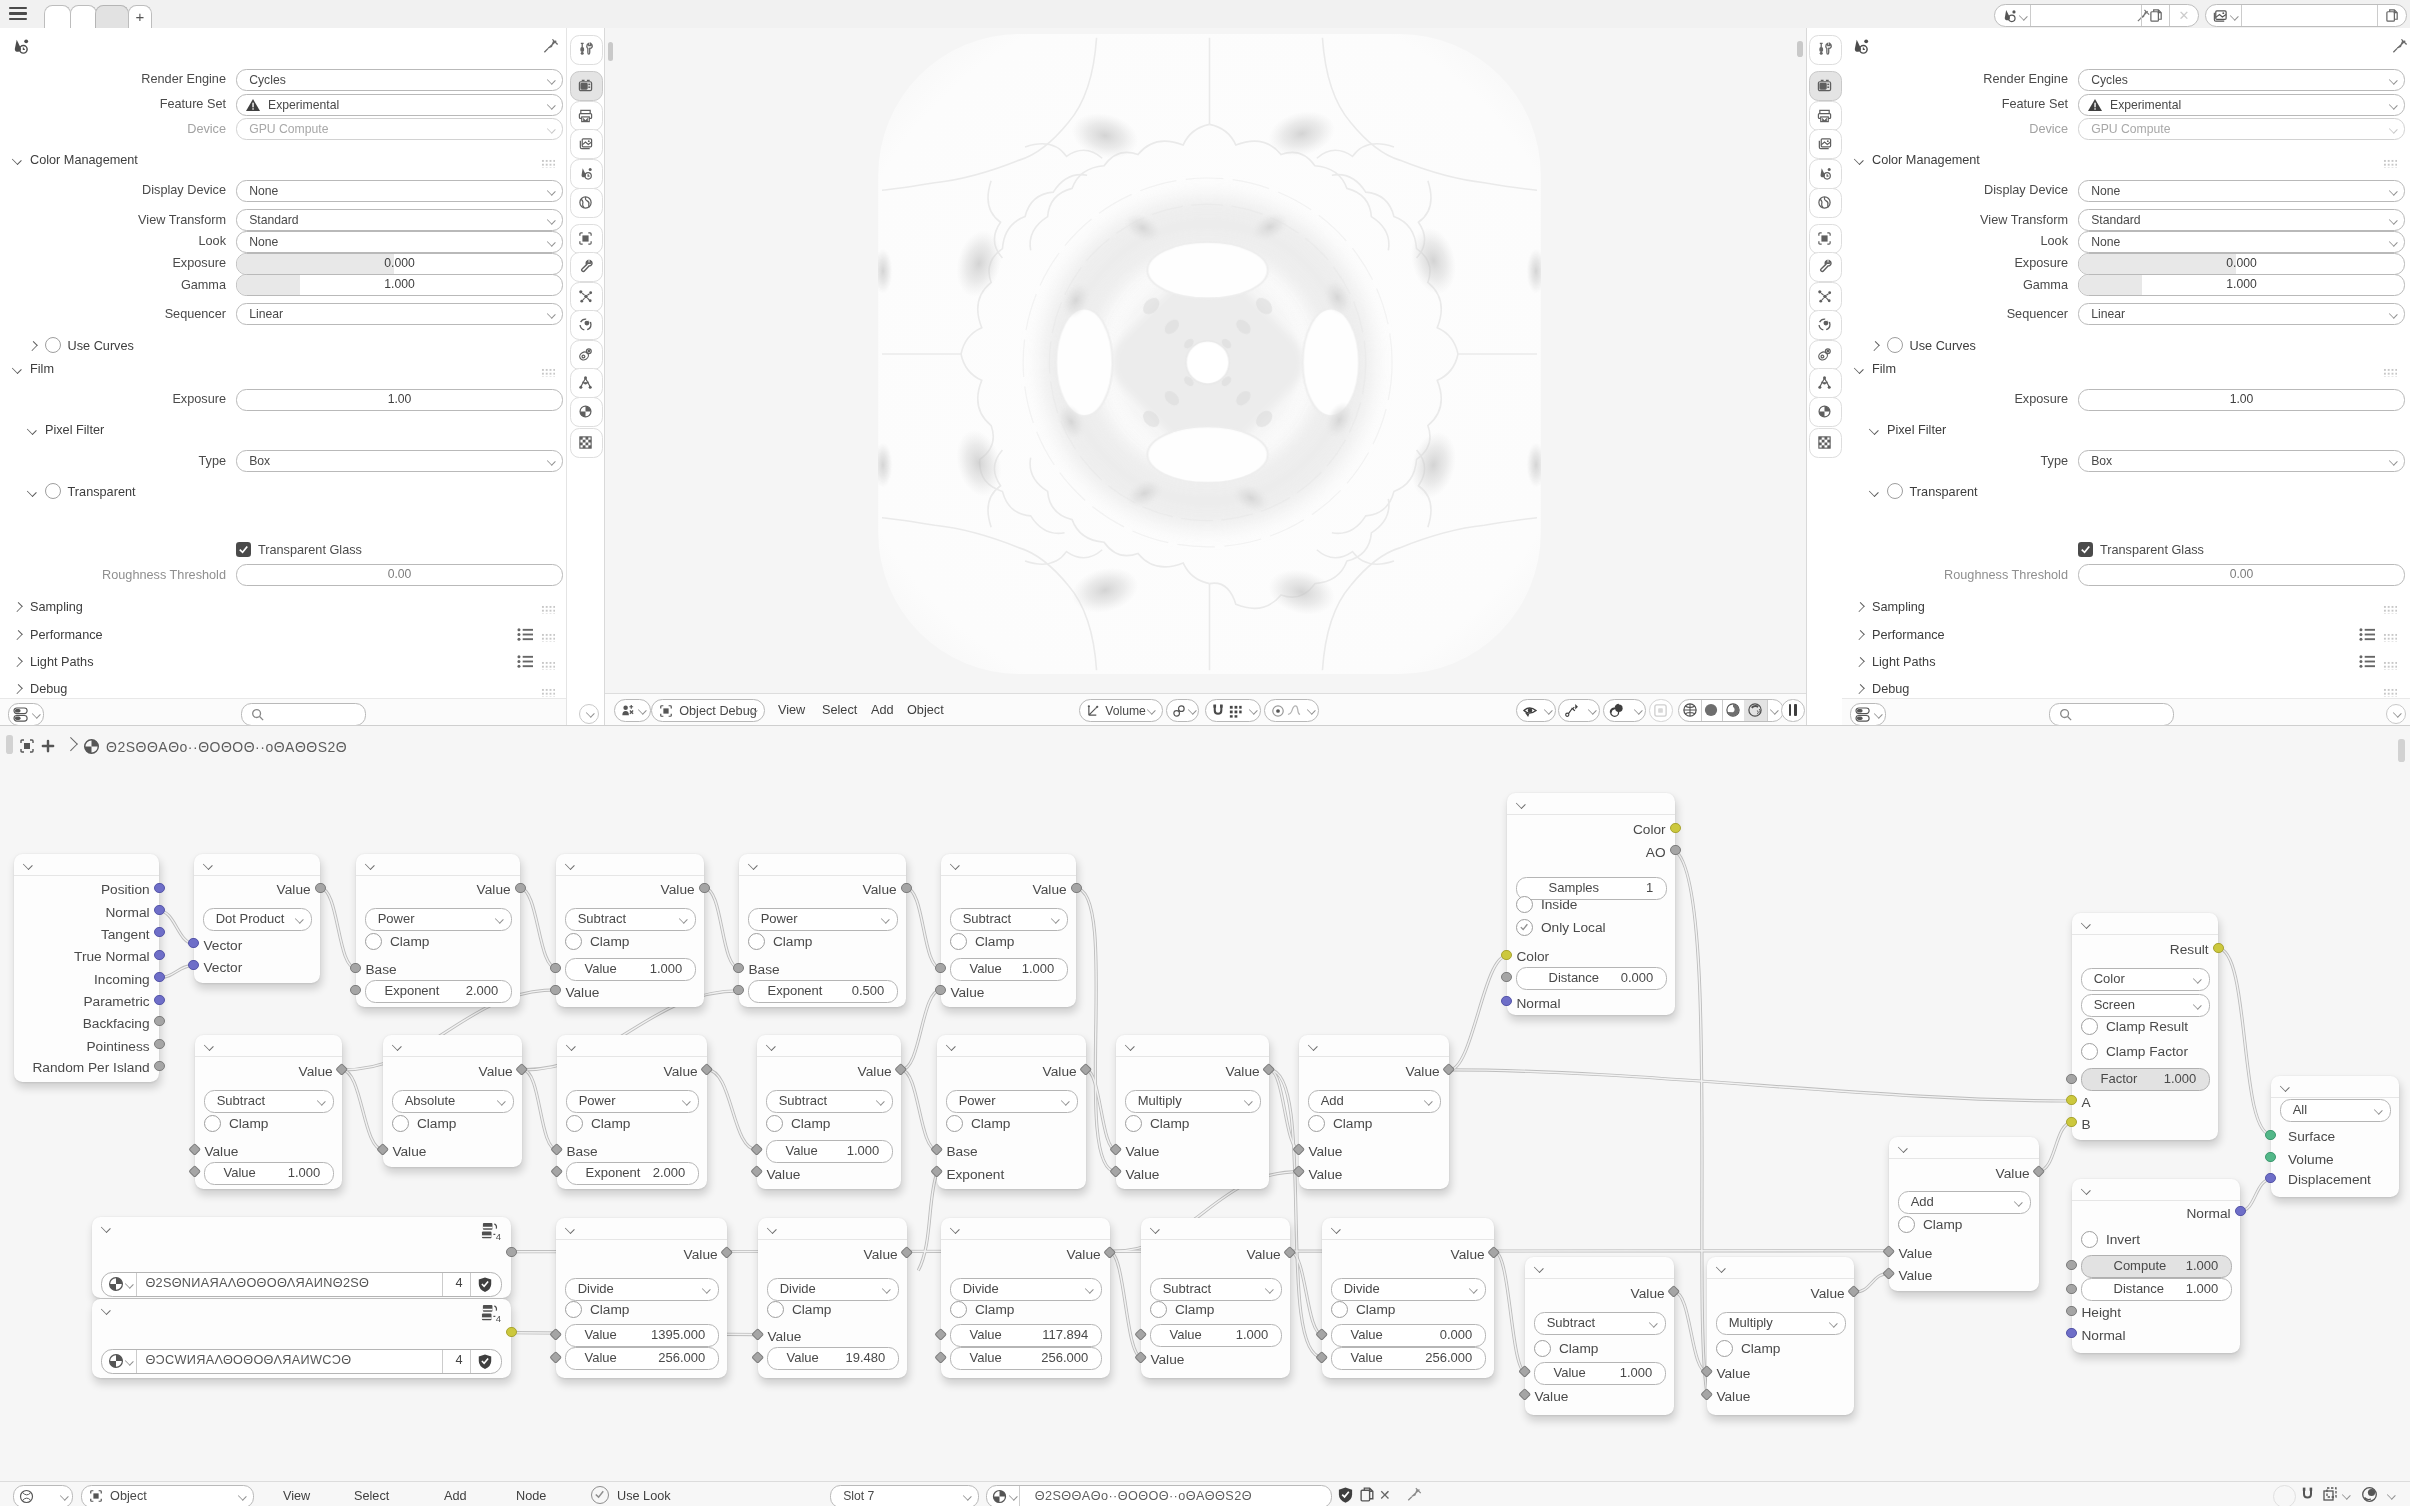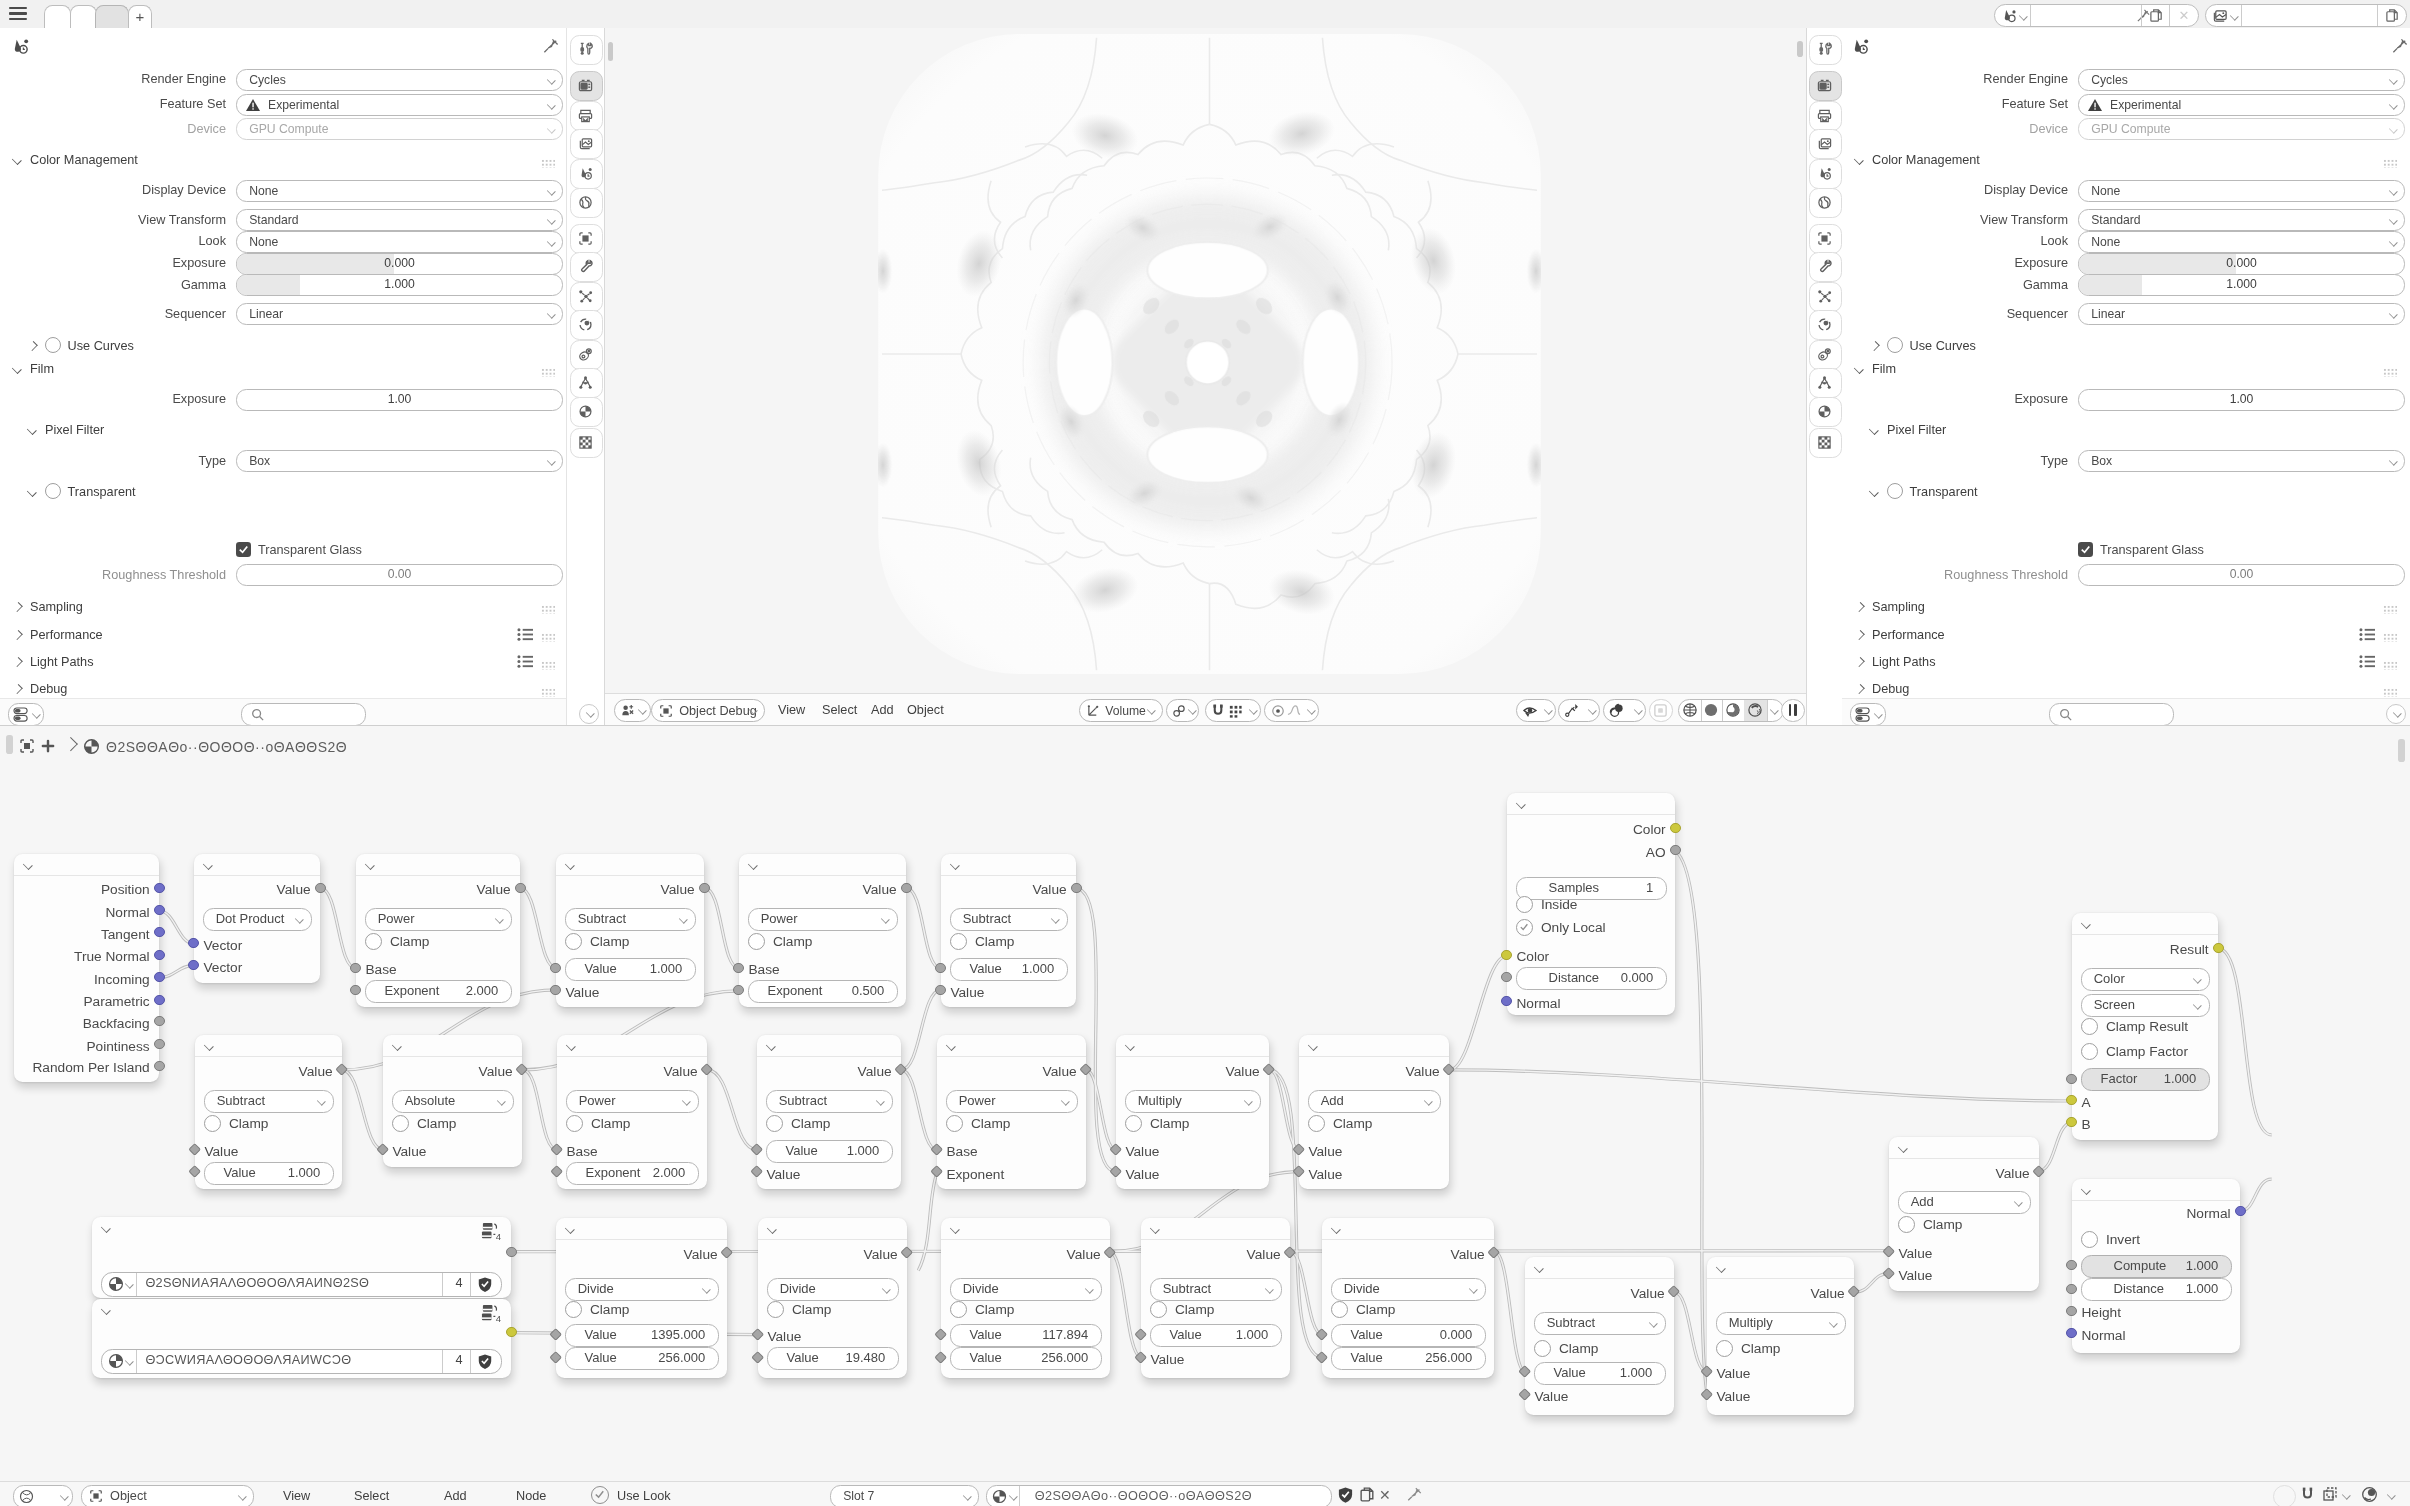--- a/index.html
+++ b/index.html
@@ -1646,20 +1646,41 @@
     <div class="nrow" style="top:123px;">
         <span class="inlab">Height</span>
       </div>
       <div class="sk" style="left:-5.6px;top:127px;"></div>
     <div class="nrow" style="top:146px;">
         <span class="inlab">Normal</span>
       </div>
       <div class="sk pur" style="left:-5.6px;top:149px;"></div>
   </div>
 
+  <div class="node" style="left:2271px;top:350px;width:128px;height:121px;">
+    <div class="nhead">
+        <span class="nchev"></span>
+      </div>
+    <div class="ndd" style="top:23px;">
+        <span class="tx">All</span>
+        <span class="chev"></span>
+      </div>
+    <div class="nrow" style="top:50px;">
+        <span class="inlab" style="left:17px;">Surface</span>
+      </div>
+      <div class="sk grn" style="left:-5.6px;top:54px;"></div>
+    <div class="nrow" style="top:73px;">
+        <span class="inlab" style="left:17px;">Volume</span>
+      </div>
+      <div class="sk grn" style="left:-5.6px;top:76px;"></div>
+    <div class="nrow" style="top:93px;">
+        <span class="inlab" style="left:17px;">Displacement</span>
+      </div>
+      <div class="sk blu" style="left:-5.6px;top:97px;"></div>
+  </div>
 
   <div class="abs" style="left:0;top:755px;width:2411px;height:26px;background:#f7f7f7;border-top:0.9px solid #dcdcdc;">
 
     <div class="pill" style="left:13px;top:2.8px;width:58px;height:21px;border-radius:10.4px;">
       <svg style="margin-left:4.7px;" width="15" height="15" viewBox="0 0 17 17">
           <circle cx="8.5" cy="8.5" r="6.8" fill="none" stroke="#555" stroke-width="1.3"></circle>
           <path d="M4 4 Q8.5 9 13 4.5 M4 13 Q8.5 8 13 12.5" stroke="#555" stroke-width="1.1" fill="none"></path>
         </svg>
       <span class="chev" style="right:3.8px;"></span>
       </div>

